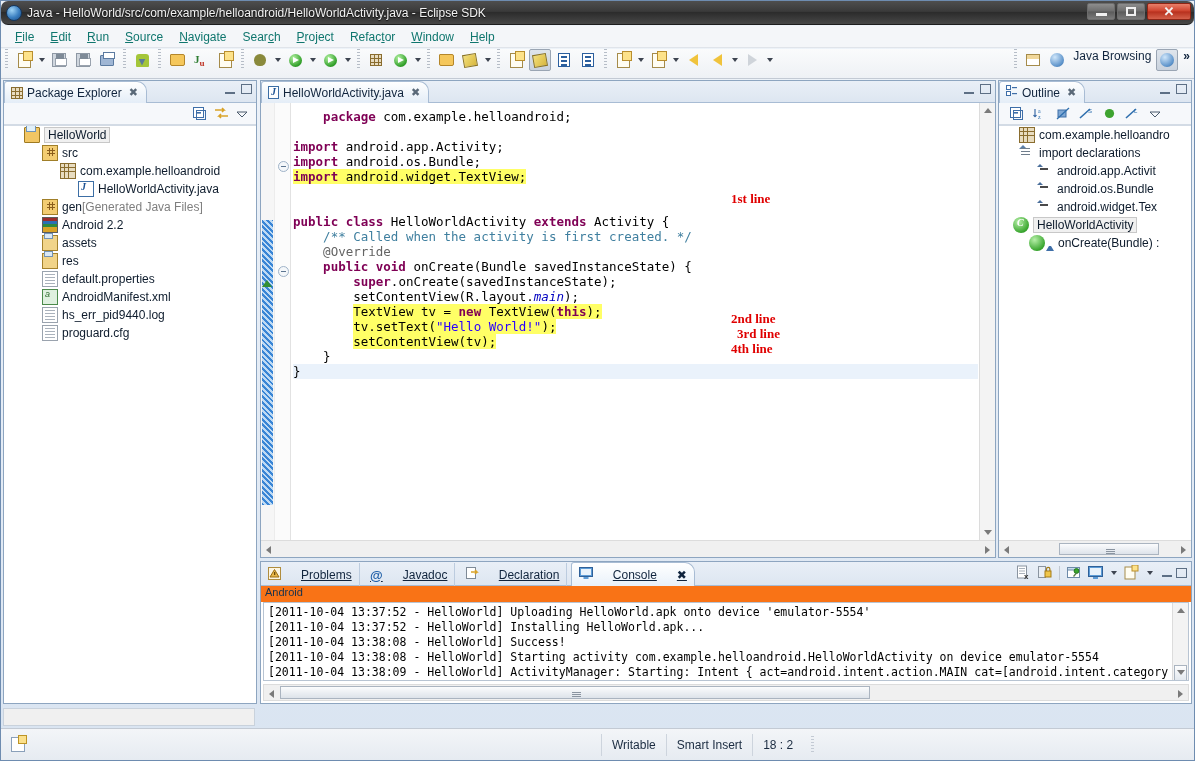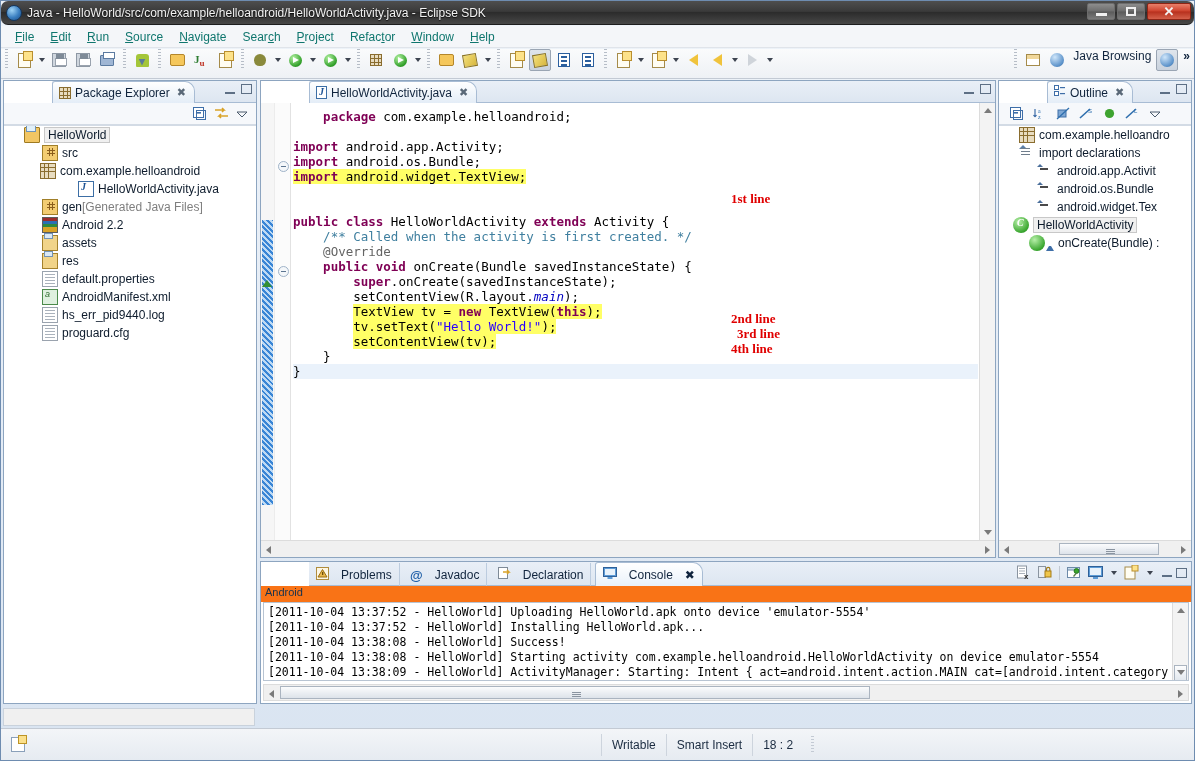--- a/index.html
+++ b/index.html
@@ -124,21 +124,20 @@
   #content {
     position: absolute; top: 79px; left: 2px; right: 2px; bottom: 56px;
   }
 
   
   .view { position: absolute; background: #fff; }
   .view-tabbar {
     height: 22px; position: relative;
     background: linear-gradient(to bottom,#e9eff7 0%, #dde6f1 100%);
     border-bottom: 1px solid #a8bcd4;
-    margin-left: 48px;
   }
   .view-tab {
     position: absolute; left: 0; top: 0; height: 22px;
     display: flex; align-items: center; gap: 4px; padding: 0 8px 0 6px;
     background: linear-gradient(to bottom,#ffffff 0%, #eef4fa 60%, #e4edf7 100%);
     border: 1px solid #a8bcd4; border-bottom: none;
     border-radius: 3px 10px 0 0;
     font-size: 12px; color: #10243d; white-space: nowrap;
   }
   .view-tab .close-x { color:#5a6978; font-size:11px; margin-left:3px; }
@@ -160,21 +159,21 @@
   #pkg-explorer .view-body { top: 44px; border-top:1px solid #d3dbe5; }
   .tree-row {
     display:flex; align-items:center; height:18px; padding-left:4px; font-size:12px; color:#0d1b2c;
     white-space:nowrap;
   }
   .tree-row .tico { width:16px; height:16px; flex:0 0 auto; margin-right:4px; position:relative;}
   .tree-row .tlabel.sel {
     background:#f0f0f0; border:1px solid #c8c8c8; padding:0 3px; margin:-1px 0;
   }
   .tree-row .muted { color:#7f7f7f; }
-  .ind1{padding-left:20px;} .ind2{padding-left:38px;} .ind3{padding-left:36px;}
+  .ind1{padding-left:20px;} .ind2{padding-left:38px;} .ind3{padding-left:56px;}
 
   
   .i-prj{width:15px;height:13px;background:#f2c664;border:1px solid #9e7a21;border-radius:1px;}
   .i-prj:after{content:'';position:absolute;left:1px;top:-3px;width:8px;height:5px;background:#e0f0fa;border:1px solid #6f93b8;}
   .i-srcfolder{width:14px;height:12px;background:#f3cd72;border:1px solid #a07f29;}
   .i-srcfolder:after{content:'';position:absolute;left:4px;top:2px;width:8px;height:8px;
     background:
       linear-gradient(to right,transparent 2px,#8a5d1c 2px 3px,transparent 3px 5px,#8a5d1c 5px 6px,transparent 6px),
       linear-gradient(to bottom,transparent 2px,#8a5d1c 2px 3px,transparent 3px 5px,#8a5d1c 5px 6px,transparent 6px);
   }
@@ -259,22 +258,22 @@
   .i-imp1:before{content:'';position:absolute;left:0;top:1px;width:0;height:0;border-left:3.5px solid transparent;border-right:3.5px solid transparent;border-bottom:3.5px solid #4b6f9b;}
   .i-class{width:14px;height:14px;border-radius:50%;background:radial-gradient(circle at 35% 30%,#b7f0a9,#3aa62f 70%,#1c7a14);}
   .i-class:after{content:'C';position:absolute;left:4px;top:0px;font-size:10px;font-weight:bold;color:#fff;font-family:"Liberation Serif",serif;}
   .i-method{width:11px;height:11px;border-radius:50%;background:radial-gradient(circle at 35% 30%,#b7f0a9,#3aa62f 70%,#1c7a14);}
   .i-mtri{width:0;height:0;border-left:3.5px solid transparent;border-right:3.5px solid transparent;border-bottom:5px solid #3f6fa8;}
 
   
   #console { left:257px; right:0; top:481px; bottom:0; border:1px solid #8da5c0; background:#fff;}
   #console .view-tabbar { height:24px; background:linear-gradient(to bottom,#e9eff7,#dde6f1);}
   .ctab {
-    position:relative; height:24px; display:inline-flex; align-items:center; gap:12px; padding:0 7px;
-    font-size:12px; color:#10243d; border-right:1px solid #bcccdf; white-space:nowrap;
+    position:relative; height:24px; display:inline-flex; align-items:center; gap:20px; padding:0 7px;
+    font-size:12px; color:#10243d; border-right:1px solid #bcccdf; white-space:nowrap;text-decoration:underline;
   }
   .ctab.active {
     background:linear-gradient(to bottom,#ffffff 0%, #f2f7fc 60%, #e8f0f9 100%);
     border:1px solid #a8bcd4; border-bottom:none; border-radius:3px 10px 0 0;
   }
   #console-label {
     position:absolute; left:0; right:0; top:24px; height:16px; font-size:11px; color:#16324f;
     padding-left:4px; background:#f97316;
   }
   #console-body {

